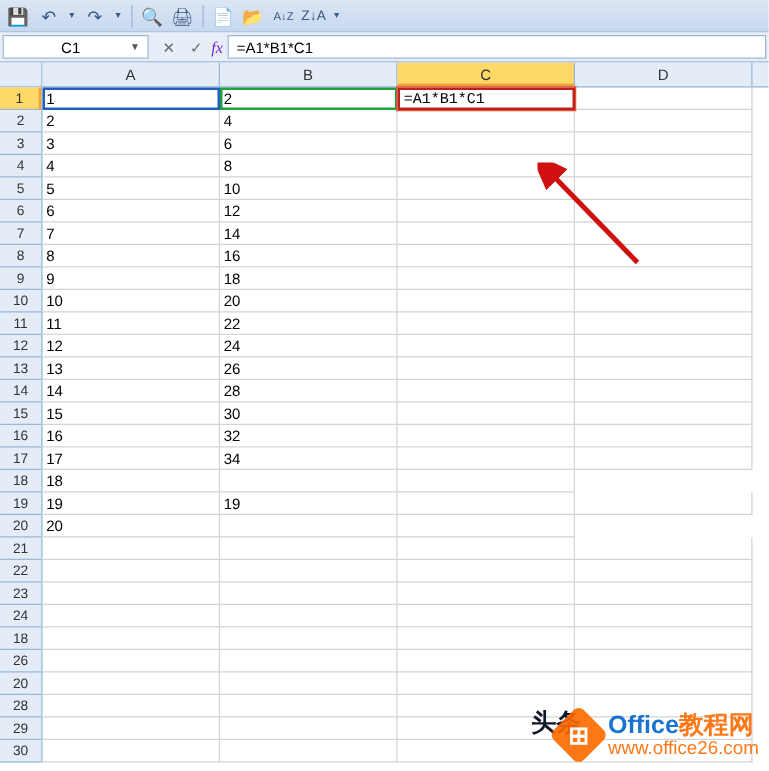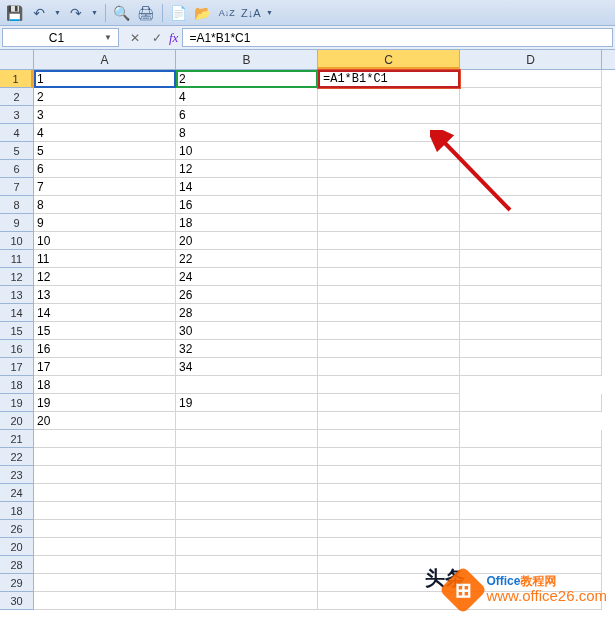--- a/index.html
+++ b/index.html
@@ -168,21 +168,21 @@
     .wm-icon {
       width: 34px; height: 34px;
       background: #ff6a00;
       border-radius: 6px;
       display: flex; align-items: center; justify-content: center;
       color: #fff; font-weight: bold; font-size: 20px;
       transform: rotate(45deg);
     }
     .wm-icon span { transform: rotate(-45deg); }
     .wm-text { line-height: 1.1; }
-    .wm-title { color: #0066cc; font-weight: bold; font-size: 12px; }
+    .wm-title { color: #0066cc; font-weight: bold; font-size: 20px; }
     .wm-title .accent { color: #ff6a00; }
     .wm-url { color: #ff6a00; font-size: 15px; }
     .faded-text {
       position: absolute;
       right: 150px; bottom: 25px;
       color: #0f172a;
       font-size: 20px;
       font-weight: bold;
       pointer-events: none;
     }

